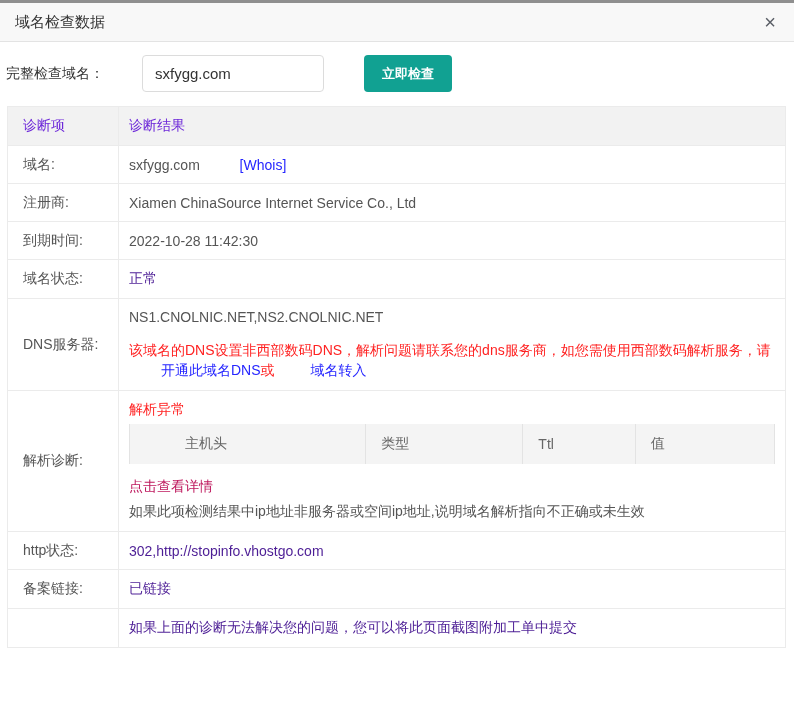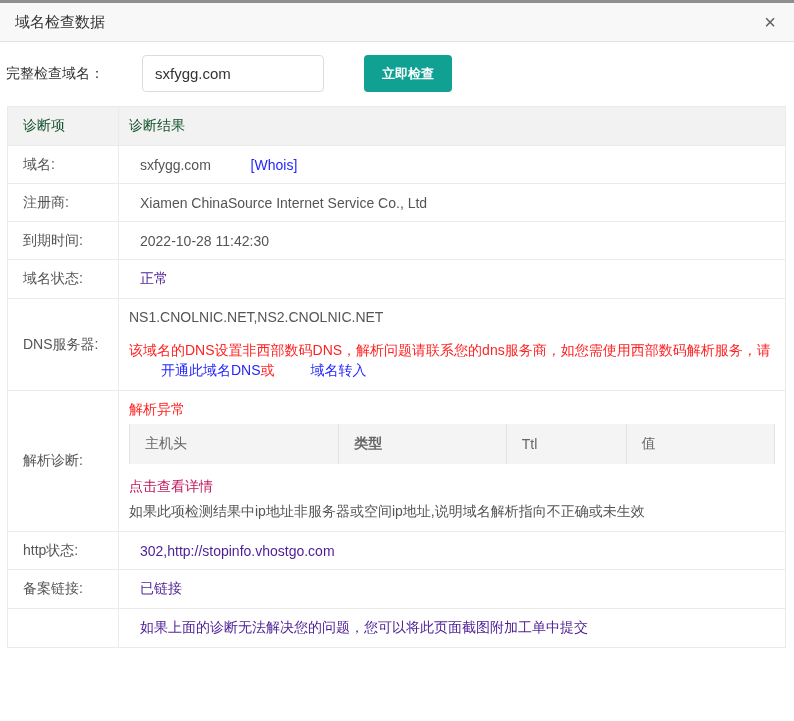--- a/index.html
+++ b/index.html
@@ -33,40 +33,40 @@
   }
 
   .diag-table { margin-left:1px; border:1px solid #ebebeb; }
   .trow { display:flex; border-bottom:1px solid #ebebeb; }
   .trow:last-child { border-bottom:none; }
   .tlabel {
     flex:0 0 111px; width:111px; border-right:1px solid #ebebeb;
     padding:0 5px 0 15px; display:flex; align-items:center; color:#555;
   }
   .tvalue { flex:1; padding:10px 10px; display:flex; flex-direction:column; justify-content:center; }
-  .trow.simple { min-height:38px;gap:11px; }
+  .trow.simple { min-height:38px; }
   .trow.head { background:#f2f2f2; min-height:38px; }
-  .trow.head .tlabel, .trow.head .tvalue { color:#14532d; }
+  .trow.head .tlabel, .trow.head .tvalue { color:#6d28d9; }
 
   .green { color:#4c1d95; }
   .red { color:#ff2222; }
   .link-deep { color:#2626ff; text-decoration:none; cursor:pointer;padding-left:32px; }
   .link-light { color:#be185d; text-decoration:none; cursor:pointer; }
 
   .dns-warning { margin-top:15px; line-height:20px; }
 
   .res-status { margin-bottom:5px; }
-  .inner-table { display:flex; background:#f4f4f4; height:40px; border-left:1px solid #e3e3e3; border-right:1px solid #e3e3e3; }
+  .inner-table { display:flex; background:#f4f4f4; height:40px; border-left:1px solid #e3e3e3; border-right:1px solid #e3e3e3;padding-left:40px; }
   .itcell {
     display:flex; align-items:center; padding-left:15px; color:#666;
     border-right:1px solid #e3e3e3;
   }
   .itcell:last-child { border-right:none; }
   .itcell.c1 { flex:0 0 32.5%; }
-  .itcell.c2 { flex:0 0 26%;font-weight:bold; }
+  .itcell.c2 { flex:0 0 26%; }
   .itcell.c3 { flex:0 0 18.6%; }
   .itcell.c4 { flex:1; }
   .res-link { margin:14px 0 7px 0; }
   .res-note { color:#555; }
 </style>
 </head>
 <body>
 
 <div class="top-strip"></div>
 

